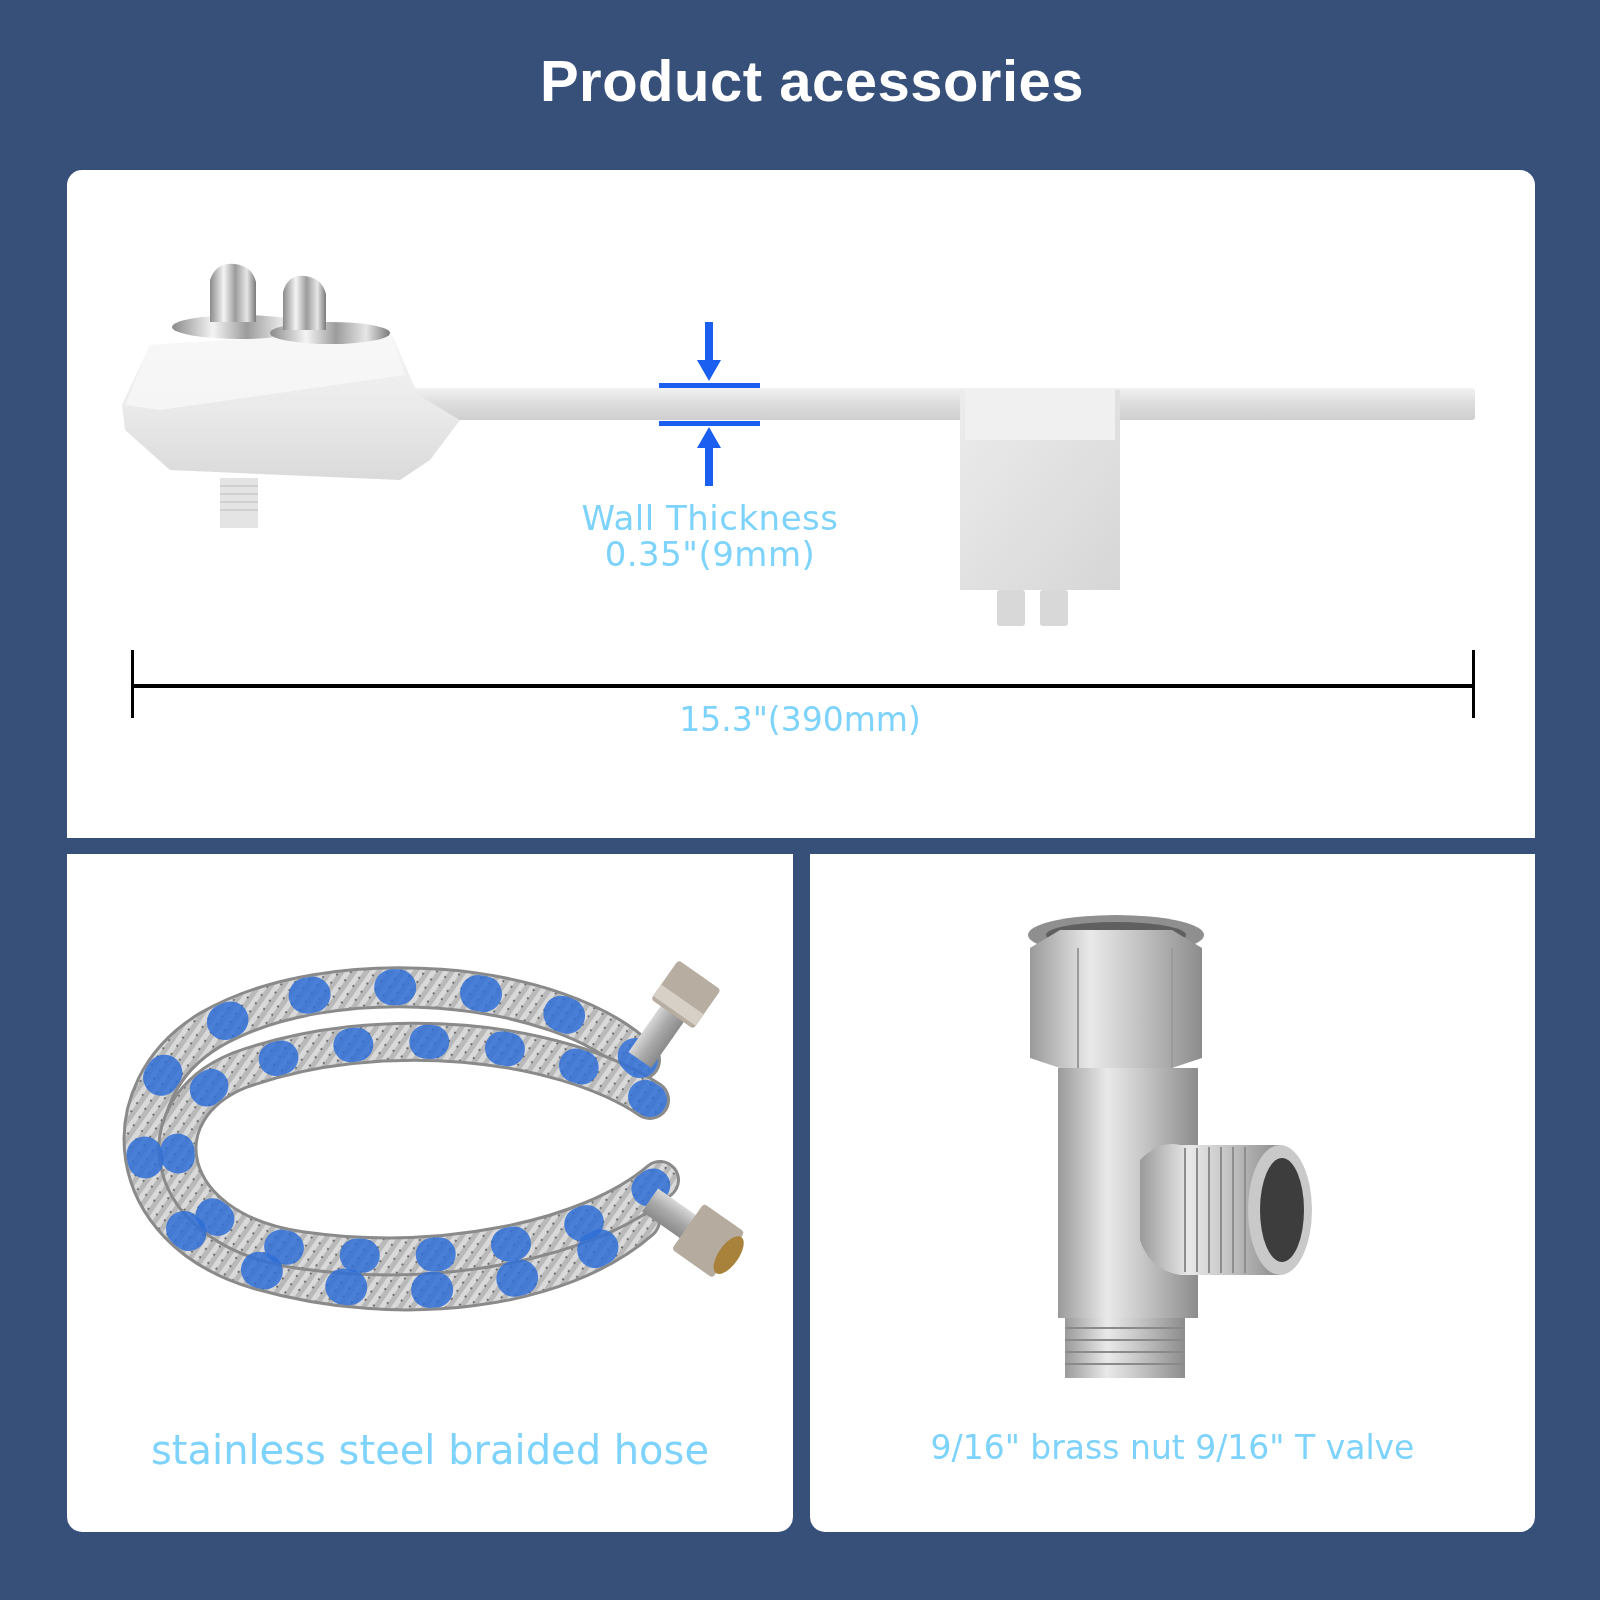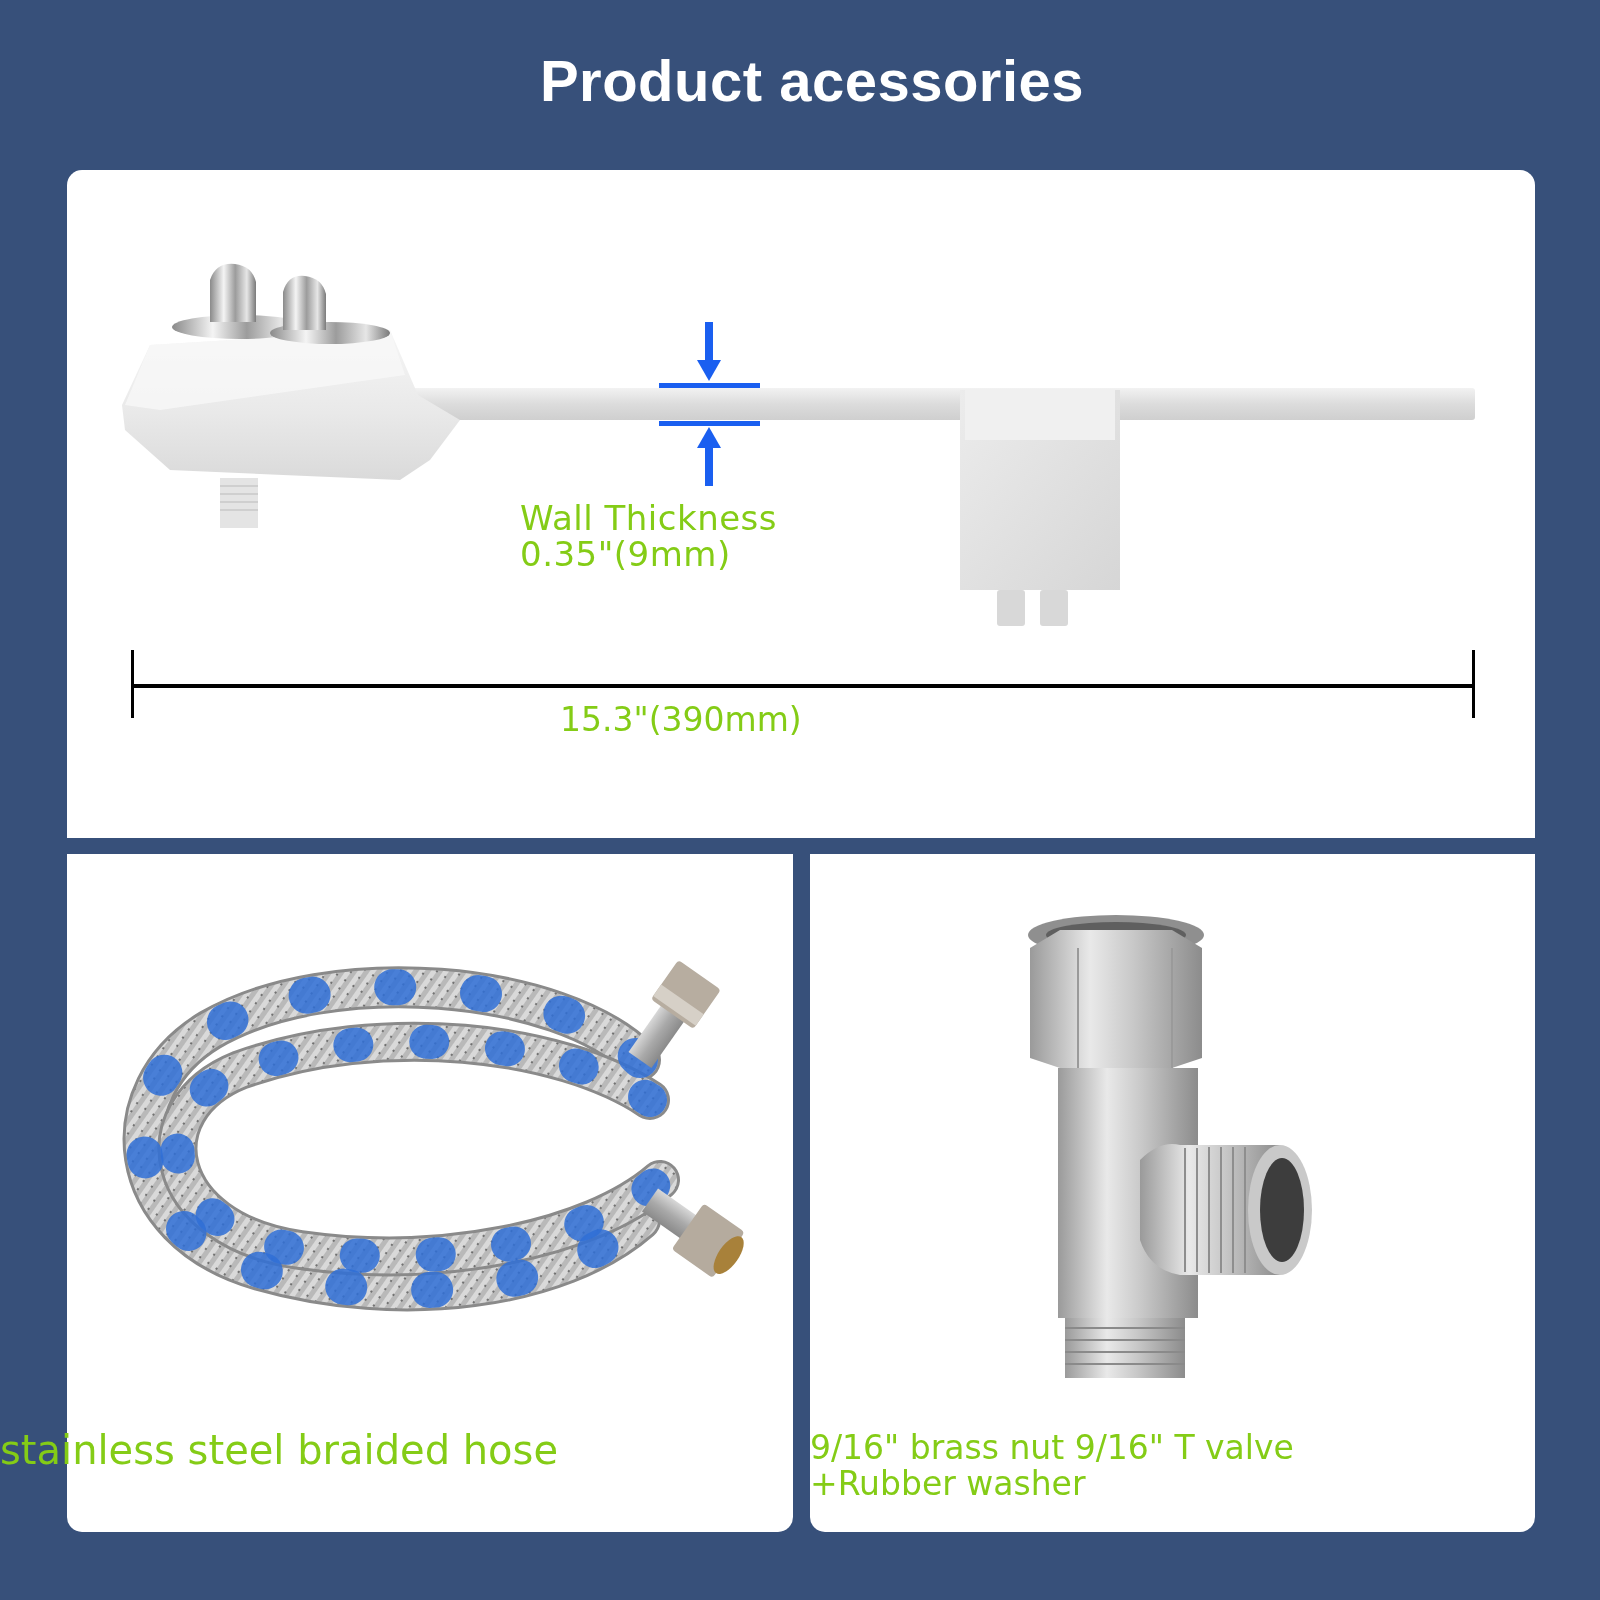--- a/index.html
+++ b/index.html
@@ -12,21 +12,21 @@
     position:absolute; top:44px; left:0; width:1600px; text-align:center;
     color:#ffffff; font-family:"Liberation Sans", sans-serif;
     font-weight:bold; font-size:58px; letter-spacing:0.5px; line-height:74px;padding-left:12px;
   }
   .panel { position:absolute; background:#ffffff; }
   .panel-top { left:67px; top:170px; width:1468px; height:668px; border-radius:15px 15px 0 0; }
   .panel-left { left:67px; top:854px; width:726px; height:678px; border-radius:0 0 15px 15px; }
   .panel-right { left:810px; top:854px; width:725px; height:678px; border-radius:0 0 15px 15px; }
   svg { position:absolute; left:0; top:0; }
   .label {
-    position:absolute; color:#84cc16; 
+    position:absolute; color:#7dd3fc; text-align:center;
     font-family:"DejaVu Sans", sans-serif;
   }
   .wall-label { left:520px; top:500px; width:380px; font-size:34px; line-height:36px; letter-spacing:0.5px; }
   .length-label { left:560px; top:700px; width:480px; font-size:33px; line-height:40px; }
   .hose-label { left:0; top:1430px; width:860px; font-size:40px; line-height:40px; }
   .tee-label { left:810px; top:1430px; width:725px; font-size:33px; line-height:36px; }
 </style>
 </head>
 <body>
 
@@ -177,14 +177,13 @@
     <line x1="1065" y1="1328" x2="1185" y2="1328"></line>
       <line x1="1065" y1="1340" x2="1185" y2="1340"></line>
     <line x1="1065" y1="1352" x2="1185" y2="1352"></line>
       <line x1="1065" y1="1364" x2="1185" y2="1364"></line>
   </g>
 </svg>
 
 <div class="label hose-label">stainless steel braided hose</div>
 <div class="label tee-label">
   <div>9/16" brass nut 9/16" T valve</div>
-  <div>+Rubber washer</div>
 </div>
 
 </body></html>

